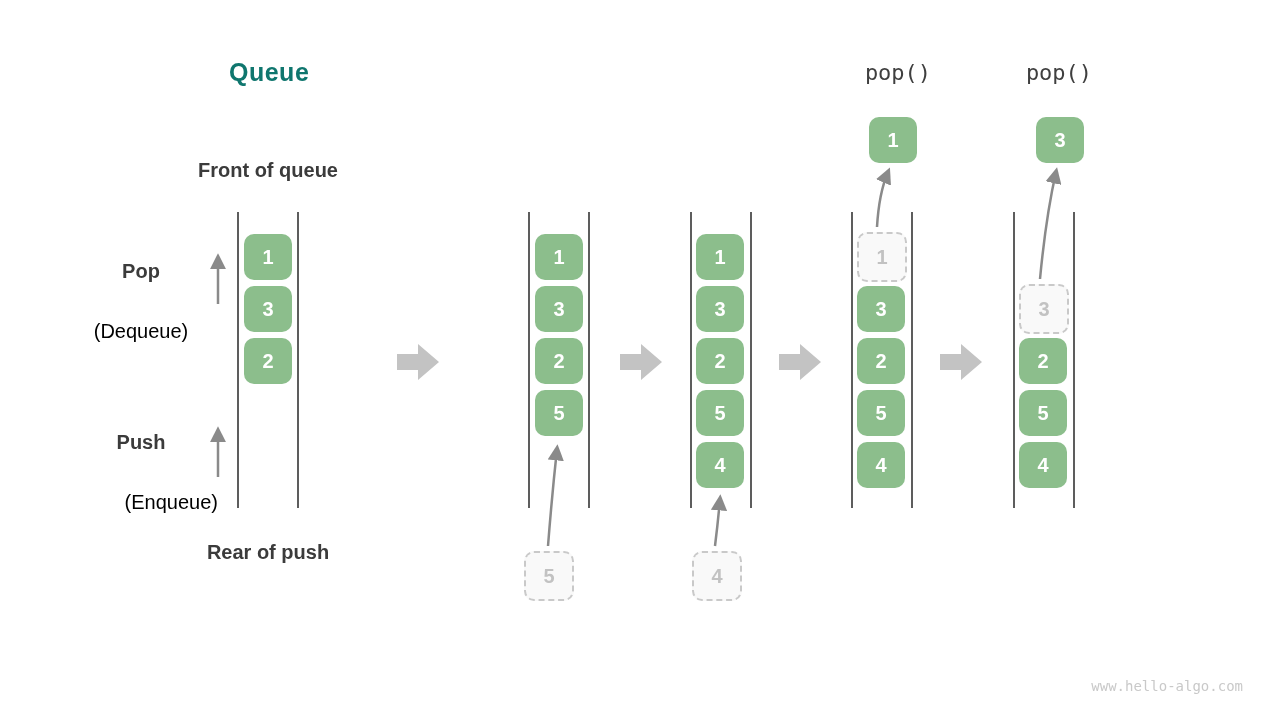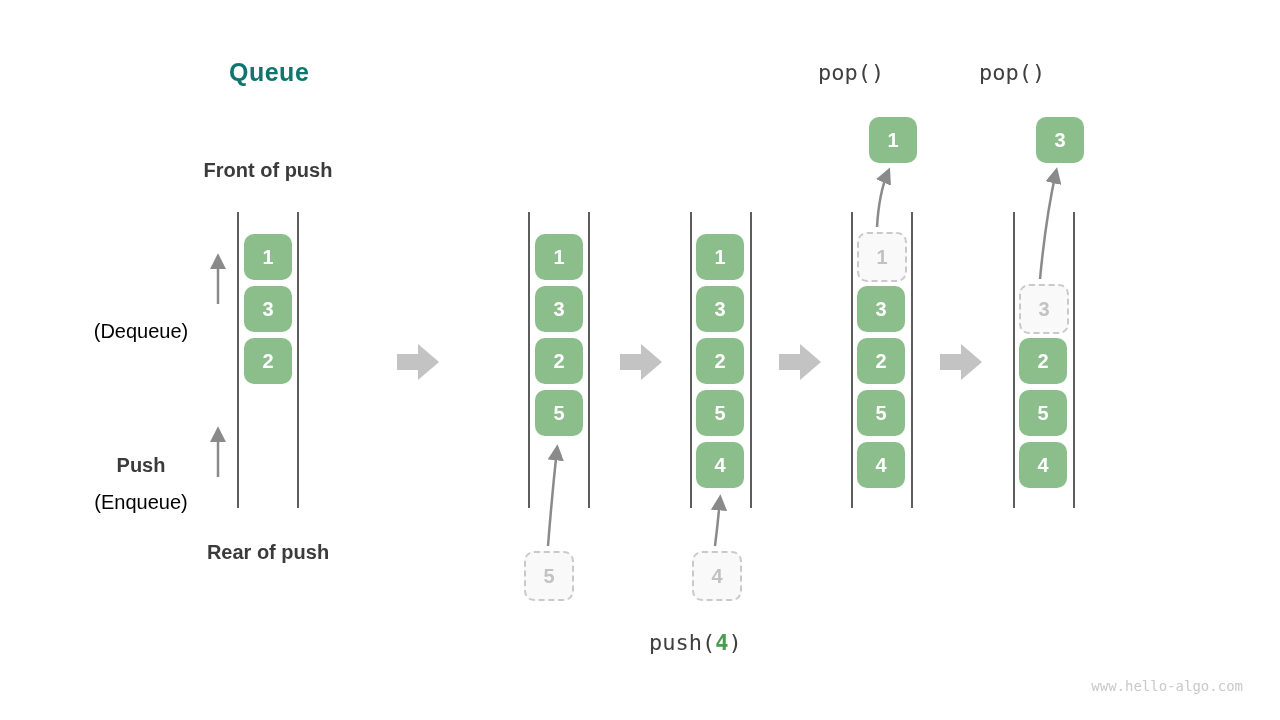--- a/index.html
+++ b/index.html
@@ -12,58 +12,59 @@
   .title{
     left:229px;top:58px;font-size:25px;font-weight:bold;color:#0f766e;
     letter-spacing:0.5px;
   }
   .label-bold{font-size:20px;font-weight:bold;color:#3b3b3b;text-align:center;width:170px;}
   .label-reg{font-size:20px;color:#000000;text-align:center;width:170px;margin-top:23px;}
   .front-label{left:183px;top:159px;}
   .rear-label{left:183px;top:541px;}
   .pop-label{left:56px;top:260px;}
   .pop-sub{left:56px;top:297px;}
-  .push-label{left:56px;top:454px;}
-  .push-sub{left:56px;top:468px;}
+  .push-label{left:56px;top:431px;}
+  .push-sub{left:48px;top:468px;text-align:right;}
   
   .rail{position:absolute;top:212px;width:2px;height:296px;background:#5d5d5d;}
   
   .cell{
     position:absolute;width:48px;height:46px;border-radius:10px;
     background:#8cbe8c;color:#ffffff;font-size:20px;font-weight:bold;
     display:flex;align-items:center;justify-content:center;
     box-shadow:0 0 0 2px #ffffff;
   }
   .cell-dashed{
     position:absolute;width:46px;height:46px;border-radius:10px;
     border:2px dashed #c9c9c9;background:#f9f9f9;color:#c2c2c2;
     font-size:20px;font-weight:bold;
     display:flex;align-items:center;justify-content:center;
   }
   
   .code{
     font-family:"DejaVu Sans Mono",monospace;font-size:22px;color:#3f3f3f;
-    text-align:left;width:160px;
+    text-align:center;width:160px;
   }
   .code .arg{color:#4a9b50;font-weight:bold;}
   
   .watermark{
     right:37px;top:678px;font-family:"DejaVu Sans Mono",monospace;
     font-size:14px;color:#c9c9c9;
   }
   svg.overlay{position:absolute;left:0;top:0;pointer-events:none;}
 </style>
 </head>
 <body>
 
 <div id="canvas">
 
   <div class="abs title">Queue</div>
-  <div class="abs label-bold front-label">Front of push</div>
+  <div class="abs label-bold front-label">Front of queue</div>
   <div class="abs label-bold rear-label">Rear of push</div>
+  <div class="abs label-bold pop-label">Pop</div>
   <div class="abs label-reg pop-sub">(Dequeue)</div>
   <div class="abs label-bold push-label">Push</div>
   <div class="abs label-reg push-sub">(Enqueue)</div>
 
   <div class="rail" style="left:237px"></div>
   <div class="rail" style="left:297px"></div>
   <div class="rail" style="left:528px"></div>
   <div class="rail" style="left:588px"></div>
   <div class="rail" style="left:690px"></div>
   <div class="rail" style="left:750px"></div>
@@ -81,21 +82,20 @@
   <div class="cell" style="left:535px;top:338px">2</div>
   <div class="cell" style="left:535px;top:390px">5</div>
   <div class="cell-dashed" style="left:524px;top:551px">5</div>
 
   <div class="cell" style="left:696px;top:234px">1</div>
   <div class="cell" style="left:696px;top:286px">3</div>
   <div class="cell" style="left:696px;top:338px">2</div>
   <div class="cell" style="left:696px;top:390px">5</div>
   <div class="cell" style="left:696px;top:442px">4</div>
   <div class="cell-dashed" style="left:692px;top:551px">4</div>
-  <div class="abs code" style="left:649px;top:630px"><span>push(</span><span class="arg">4</span><span>)</span></div>
 
   <div class="cell-dashed" style="left:857px;top:232px">1</div>
   <div class="cell" style="left:857px;top:286px">3</div>
   <div class="cell" style="left:857px;top:338px">2</div>
   <div class="cell" style="left:857px;top:390px">5</div>
   <div class="cell" style="left:857px;top:442px">4</div>
   <div class="cell" style="left:869px;top:117px">1</div>
   <div class="abs code" style="left:818px;top:60px">pop()</div>
 
   <div class="cell-dashed" style="left:1019px;top:284px">3</div>

